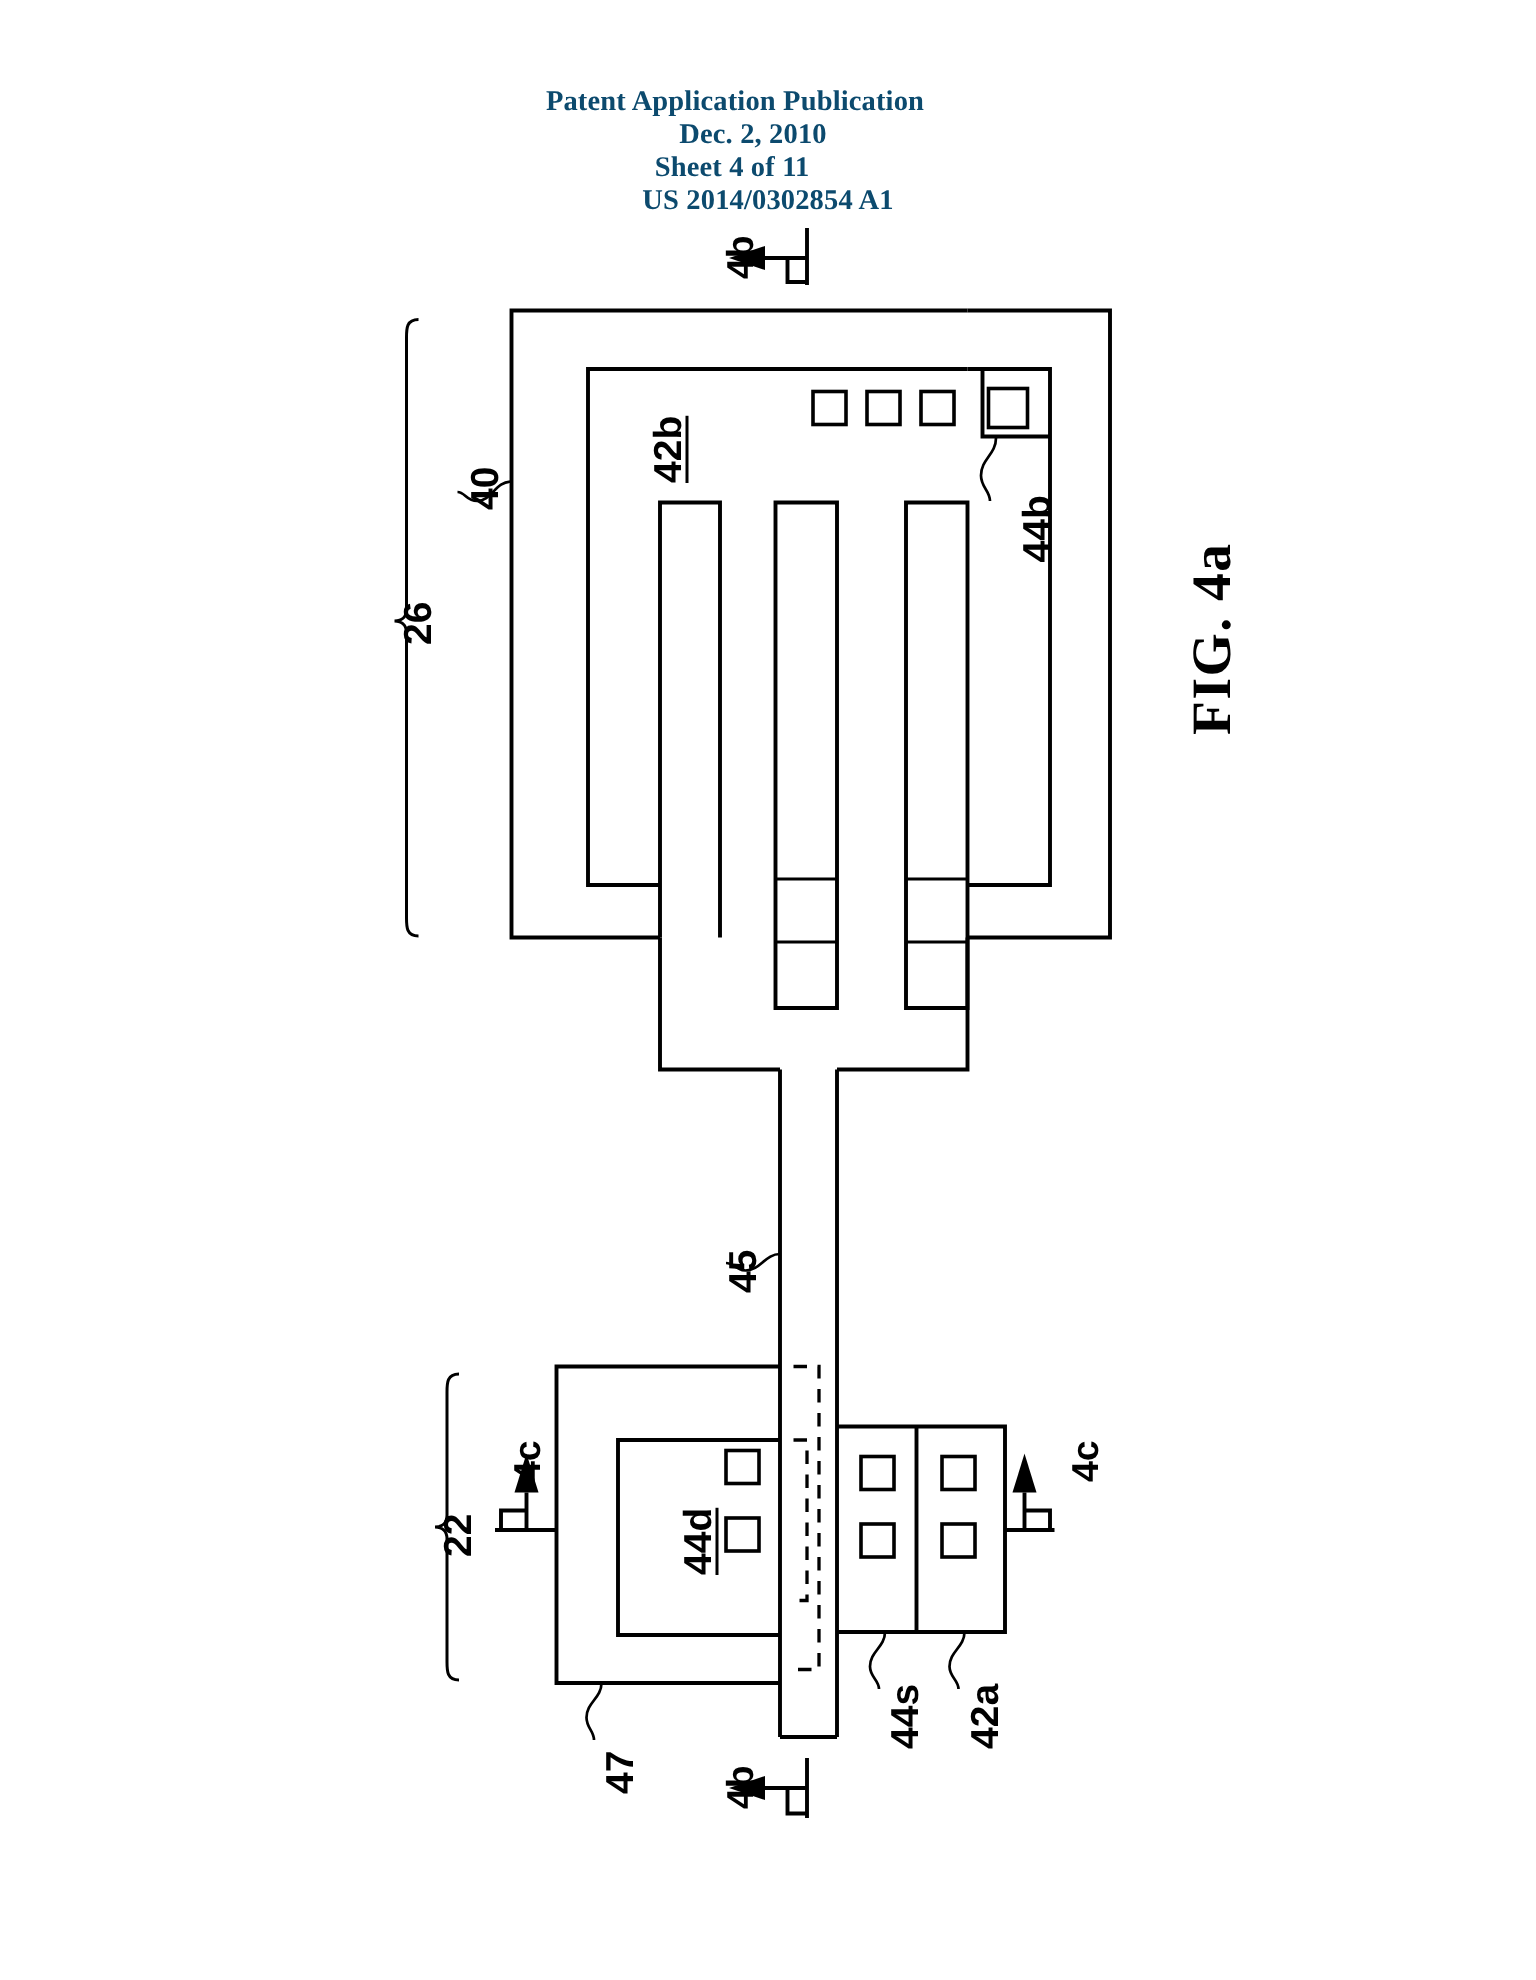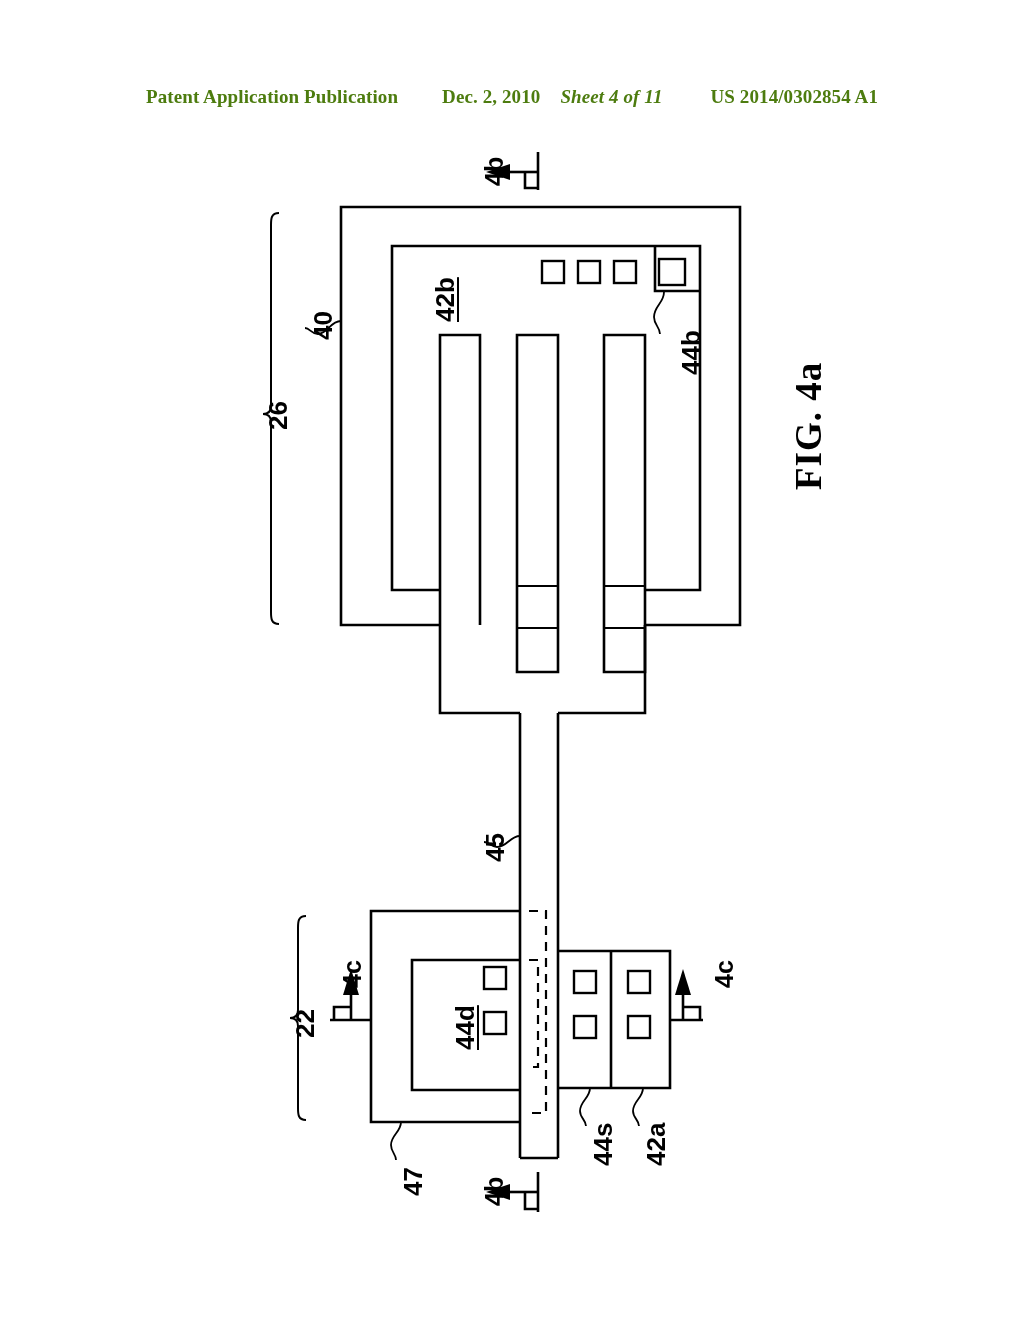--- a/index.html
+++ b/index.html
@@ -20,32 +20,33 @@
     background: #ffffff;
   }
   
   #header {
     position: absolute;
     top: 86px;
     left: 0;
     width: 1024px;
     height: 30px;
     display: flex;
-    align-items: flex-start;
+    align-items: center;
     justify-content: center;
     font-family: "Liberation Serif", serif;
     font-weight: bold;
     font-size: 19px;
     letter-spacing: 0.1px;
-    color: #4d7c0f;
+    color: #0c4a6e;
     white-space: nowrap;
+    flex-direction: column;
   }
   #header .h-pub { margin-right: 44px; }
   #header .h-date { margin-right: 20px; }
-  #header .h-sheet { margin-right: 48px; font-style: italic; }
+  #header .h-sheet { margin-right: 48px; }
   #header .h-num { }
 
   
   #drawing {
     position: absolute;
     top: 0;
     left: 0;
     width: 1024px;
     height: 1320px;
   }

